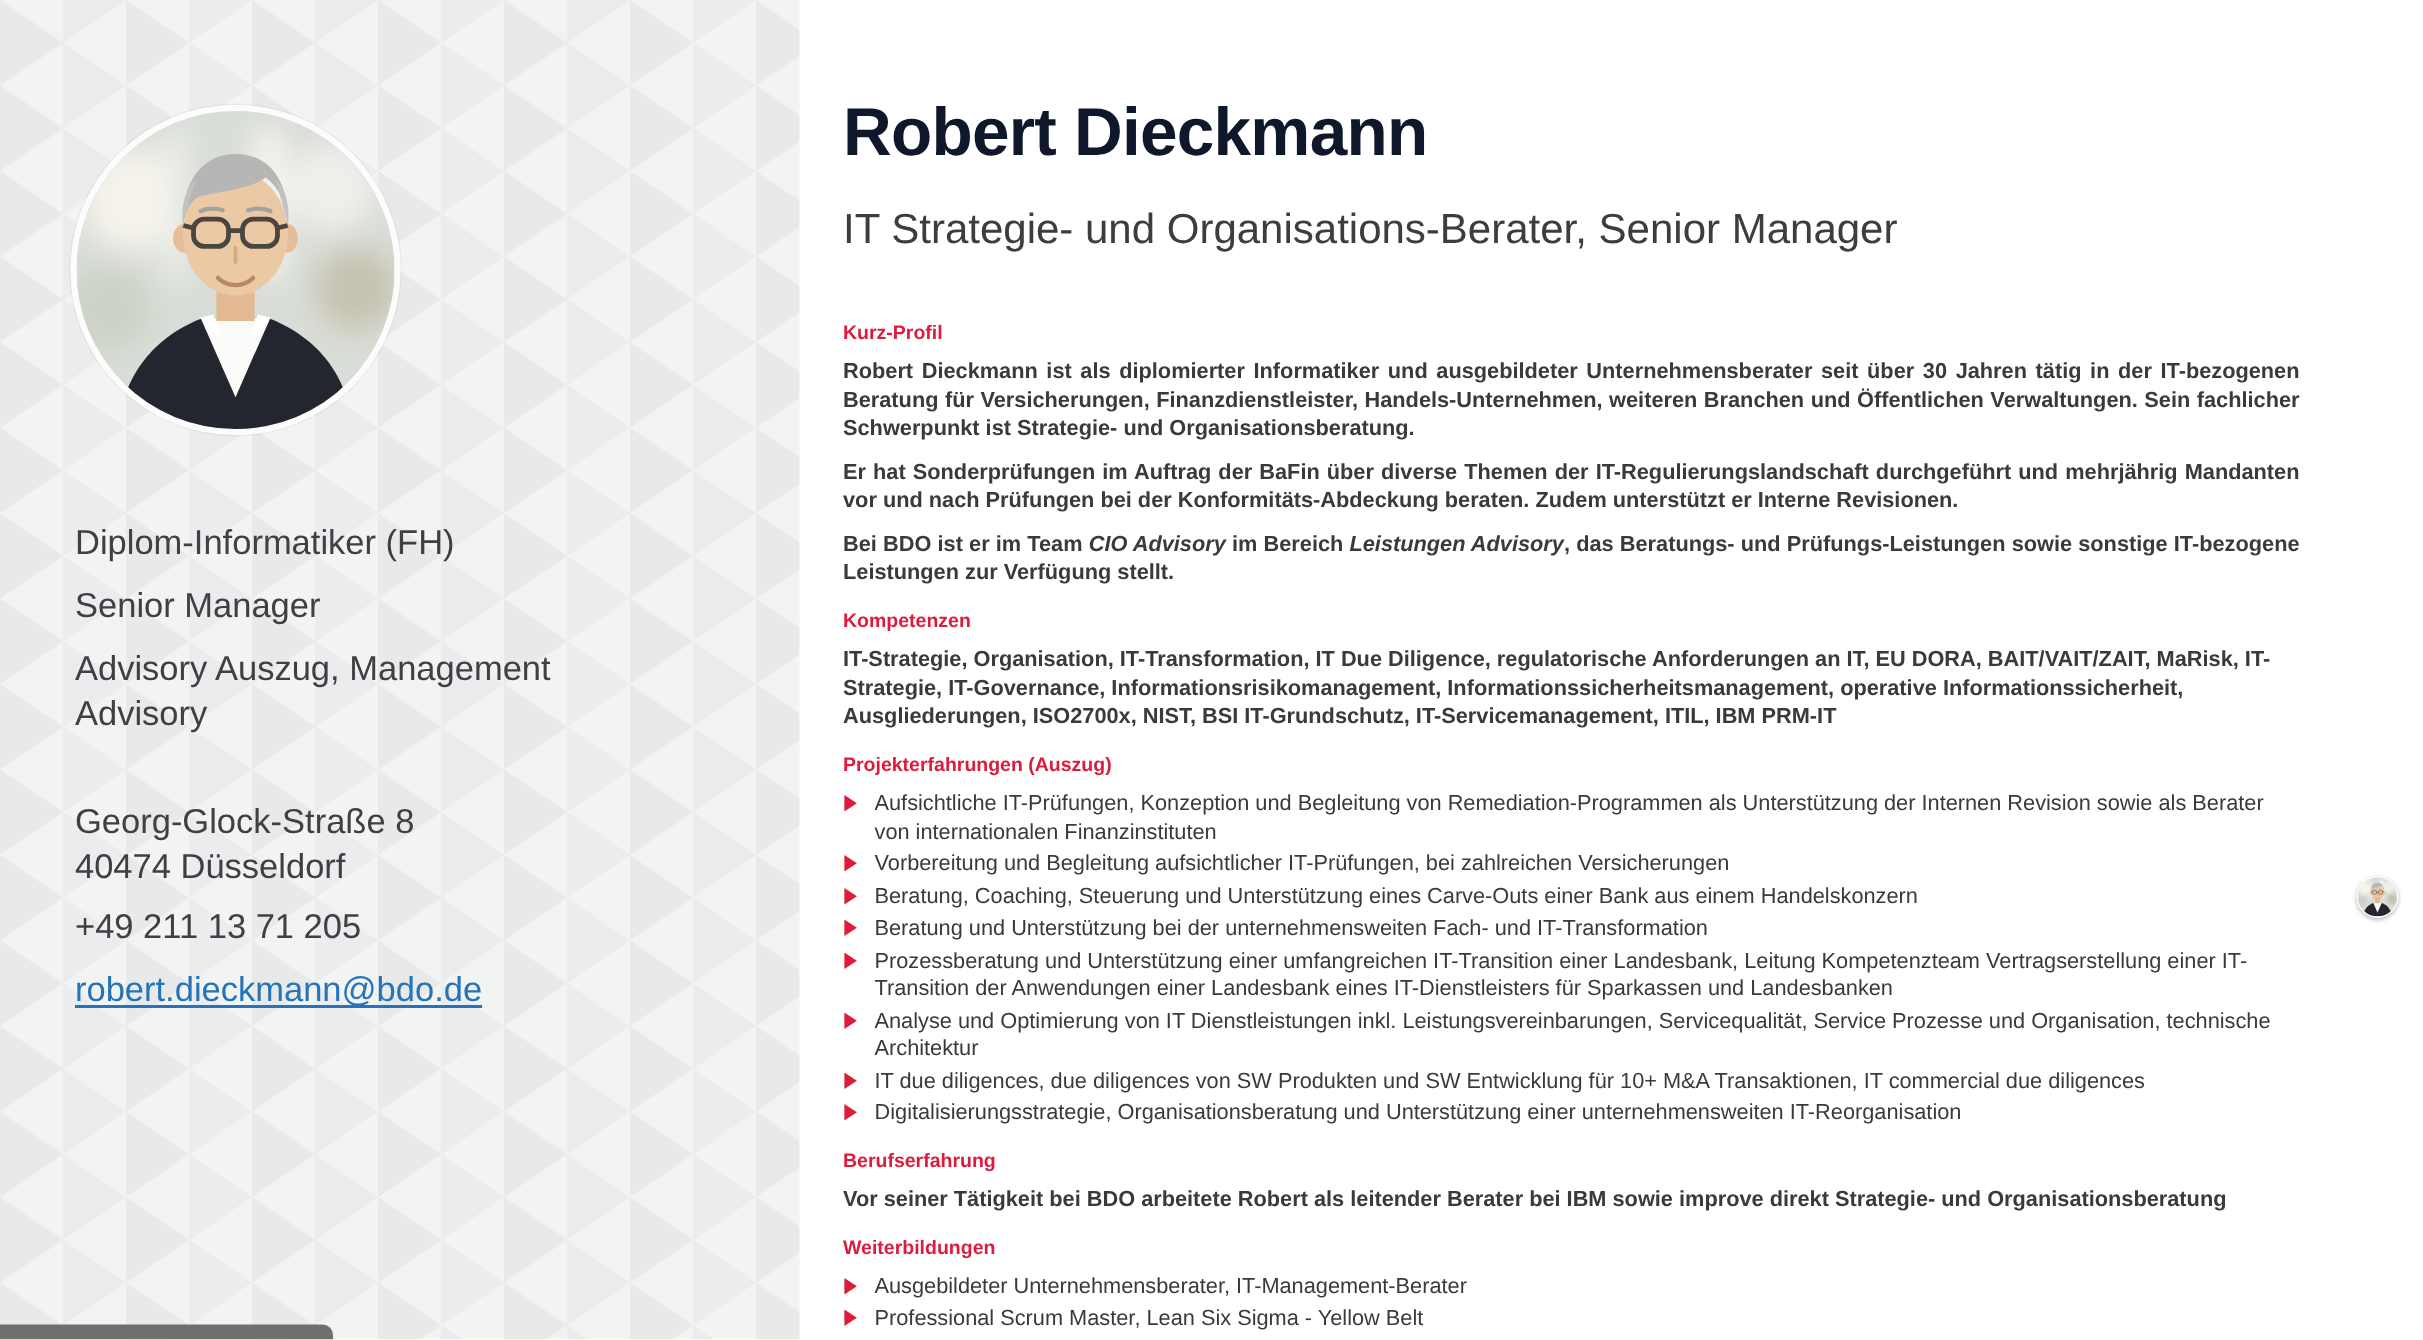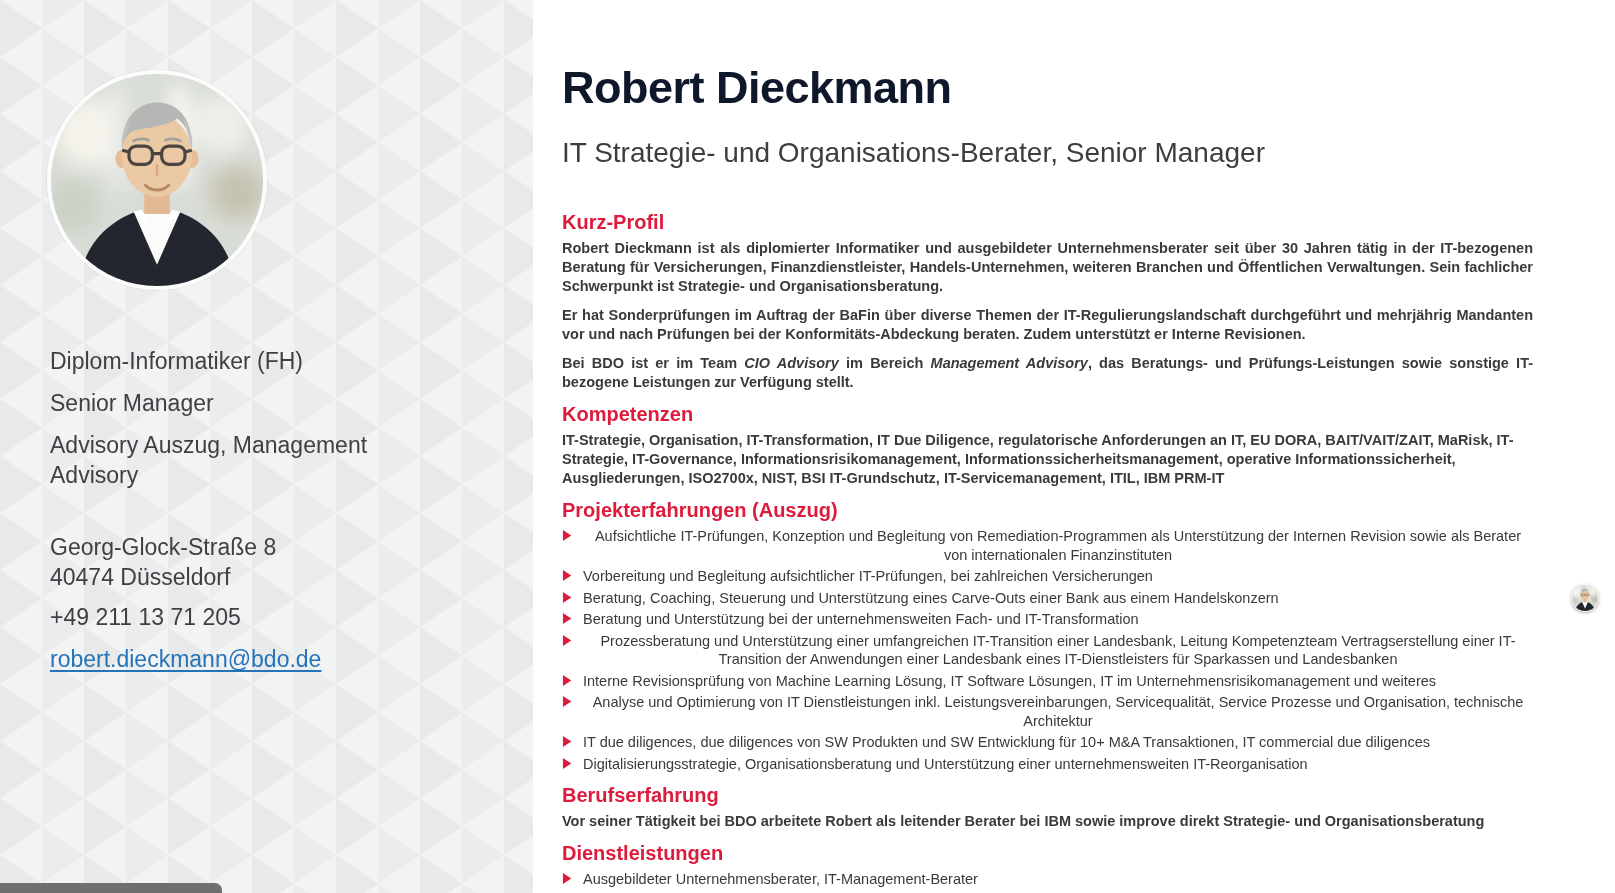--- a/index.html
+++ b/index.html
@@ -36,30 +36,30 @@
   .name{
     margin:0;font-size:45px;line-height:48px;font-weight:700;
     color:#0f172a;letter-spacing:-0.5px;
   }
   .jobtitle{
     margin:23px 0 0 0;font-size:28px;line-height:36px;font-weight:400;
     color:#3d3d3f;
   }
   .content{margin-top:42px;}
   .sec-heading{
-    margin:13px 0 8px 0;font-size:20px;line-height:18px;
+    margin:13px 0 8px 0;font-size:13px;line-height:18px;
     font-weight:700;color:#DD1B3C;
   }
   .body-p{
     margin:0 0 10px 0;font-size:14.5px;line-height:19px;color:#3a3a3a;
     text-align:justify;
     font-weight:bold;
   }
   .body-p.no-justify{text-align:left;margin-bottom:0;}
-  .bullet-list{margin:0;padding:0;text-align:center;}
+  .bullet-list{margin:0;padding:0;}
   .bullet-item{
     display:flex;align-items:flex-start;gap:11px;
     font-size:14.5px;line-height:18.5px;color:#3a3a3a;margin:0 0 3px 0;
   }
   .bullet-item .tri{flex:none;margin-top:3px;}
   
   .mini-avatar{
     position:absolute;left:1571px;top:584px;width:26px;height:26px;
     border-radius:50%;overflow:hidden;border:1px solid #ffffff;
     box-shadow:0 1px 3px rgba(0,0,0,0.3);background:#d9ddd8;
@@ -155,21 +155,21 @@
 
 <div class="main">
   <h1 class="name">Robert Dieckmann</h1>
   <h2 class="jobtitle">IT Strategie- und Organisations-Berater, Senior Manager</h2>
 
   <div class="content">
 
     <h3 class="sec-heading">Kurz-Profil</h3>
     <p class="body-p">Robert Dieckmann ist als diplomierter Informatiker und ausgebildeter Unternehmensberater seit über 30 Jahren tätig in der IT-bezogenen Beratung für Versicherungen, Finanzdienstleister, Handels-Unternehmen, weiteren Branchen und Öffentlichen Verwaltungen. Sein fachlicher Schwerpunkt ist Strategie- und Organisationsberatung.</p>
     <p class="body-p">Er hat Sonderprüfungen im Auftrag der BaFin über diverse Themen der IT-Regulierungslandschaft durchgeführt und mehrjährig Mandanten vor und nach Prüfungen bei der Konformitäts-Abdeckung beraten. Zudem unterstützt er Interne Revisionen.</p>
-    <p class="body-p"><span>Bei BDO ist er im Team </span><i>CIO Advisory</i><span> im Bereich </span><i>Management Advisory</i><span>, das Beratungs- und Prüfungs-Leistungen sowie sonstige IT-bezogene Leistungen zur Verfügung stellt.</span></p>
+    <p class="body-p"><span>Bei BDO ist er im Team </span><i>CIO Advisory</i><span> im Bereich </span><i>Leistungen Advisory</i><span>, das Beratungs- und Prüfungs-Leistungen sowie sonstige IT-bezogene Leistungen zur Verfügung stellt.</span></p>
 
     <h3 class="sec-heading">Kompetenzen</h3>
     <p class="body-p no-justify">IT-Strategie, Organisation, IT-Transformation, IT Due Diligence, regulatorische Anforderungen an IT, EU DORA, BAIT/VAIT/ZAIT, MaRisk, IT-Strategie, IT-Governance, Informationsrisikomanagement, Informationssicherheitsmanagement, operative Informationssicherheit, Ausgliederungen, ISO2700x, NIST, BSI IT-Grundschutz, IT-Servicemanagement, ITIL, IBM PRM-IT</p>
 
     <h3 class="sec-heading">Projekterfahrungen (Auszug)</h3>
     <div class="bullet-list">
       <div class="bullet-item">
           <svg class="tri" width="10" height="11">
             <use href="#tri-bullet"></use>
           </svg>
@@ -196,46 +196,40 @@
       <div class="bullet-item">
           <svg class="tri" width="10" height="11">
             <use href="#tri-bullet"></use>
           </svg>
           <span>Prozessberatung und Unterstützung einer umfangreichen IT-Transition einer Landesbank, Leitung Kompetenzteam Vertragserstellung einer IT-Transition der Anwendungen einer Landesbank eines IT-Dienstleisters für Sparkassen und Landesbanken</span>
         </div>
       <div class="bullet-item">
           <svg class="tri" width="10" height="11">
             <use href="#tri-bullet"></use>
           </svg>
-          <span>Interne Revisionsprüfung von Machine Learning Lösung, IT Software Lösungen, IT im Unternehmensrisikomanagement und weiteres</span>
-        </div>
-      <div class="bullet-item">
-          <svg class="tri" width="10" height="11">
-            <use href="#tri-bullet"></use>
-          </svg>
           <span>Analyse und Optimierung von IT Dienstleistungen inkl. Leistungsvereinbarungen, Servicequalität, Service Prozesse und Organisation, technische Architektur</span>
         </div>
       <div class="bullet-item">
           <svg class="tri" width="10" height="11">
             <use href="#tri-bullet"></use>
           </svg>
           <span>IT due diligences, due diligences von SW Produkten und SW Entwicklung für 10+ M&amp;A Transaktionen, IT commercial due diligences</span>
         </div>
       <div class="bullet-item">
           <svg class="tri" width="10" height="11">
             <use href="#tri-bullet"></use>
           </svg>
           <span>Digitalisierungsstrategie, Organisationsberatung und Unterstützung einer unternehmensweiten IT-Reorganisation</span>
         </div>
     </div>
 
     <h3 class="sec-heading">Berufserfahrung</h3>
     <p class="body-p no-justify">Vor seiner Tätigkeit bei BDO arbeitete Robert als leitender Berater bei IBM sowie improve direkt Strategie- und Organisationsberatung</p>
 
-    <h3 class="sec-heading">Dienstleistungen</h3>
+    <h3 class="sec-heading">Weiterbildungen</h3>
     <div class="bullet-list">
       <div class="bullet-item">
           <svg class="tri" width="10" height="11">
             <use href="#tri-bullet"></use>
           </svg>
           <span>Ausgebildeter Unternehmensberater, IT-Management-Berater</span>
         </div>
       <div class="bullet-item">
           <svg class="tri" width="10" height="11">
             <use href="#tri-bullet"></use>

